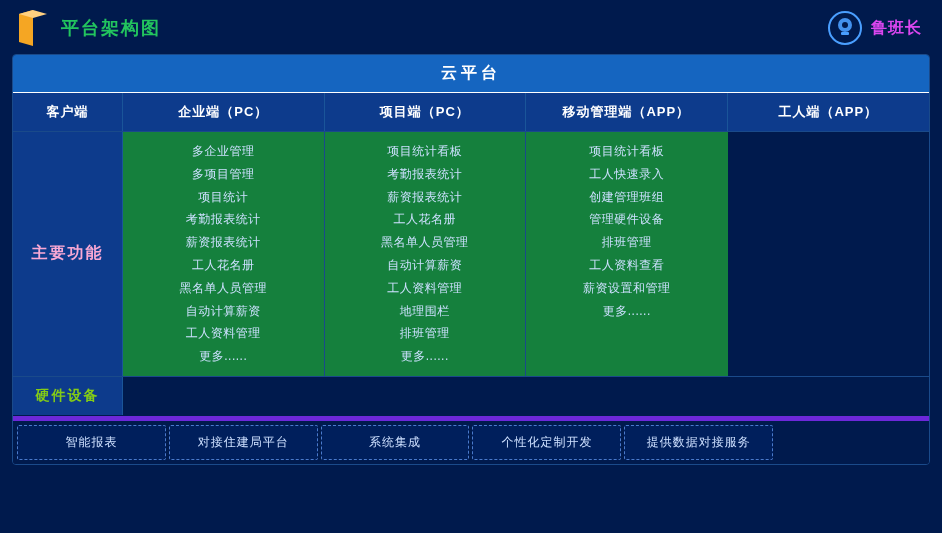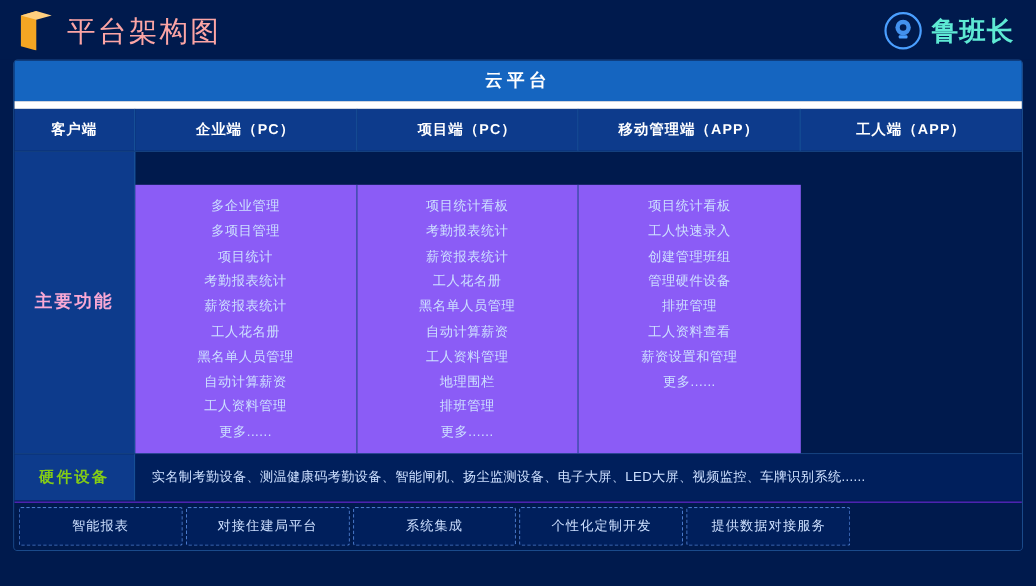--- a/index.html
+++ b/index.html
@@ -25,41 +25,41 @@
       align-items: center;
       gap: 10px;
     }
 
     .logo-icon {
       width: 36px;
       height: 36px;
     }
 
     .header-title {
-      font-size: 26px;
-      font-weight: normal;
-      color: #fca5a5;
+      font-size: 18px;
+      font-weight: bold;
+      color: #22c55e;
       letter-spacing: 2px;
     }
 
     .brand-logo {
       display: flex;
       align-items: center;
       gap: 8px;
     }
 
     .brand-icon {
       width: 36px;
       height: 36px;
     }
 
     .brand-name {
-      font-size: 24px;
-      font-weight: bold;
-      color: #5eead4;
+      font-size: 16px;
+      font-weight: bold;
+      color: #d946ef;
       letter-spacing: 1px;
     }
 
     .main-container {
       margin: 0 12px 8px 12px;
       border: 1px solid #1a4a8a;
       border-radius: 4px;
       overflow: hidden;
     }
 
@@ -71,21 +71,21 @@
       font-size: 16px;
       font-weight: bold;
       color: #fff;
       letter-spacing: 4px;
     }
 
     
     .columns-header {
       display: grid;
       grid-template-columns: 110px 1fr 1fr 1fr 1fr;
-      border-top: 7px solid #ffffff;
+      border-top: 1px solid #ffffff;
     }
 
     .col-header {
       background: #0d3b8c;
       text-align: center;
       padding: 10px 5px;
       font-size: 13px;
       font-weight: bold;
       color: #fff;
       border-right: 1px solid #1a5599;
@@ -108,25 +108,24 @@
       justify-content: center;
       font-size: 16px;
       font-weight: bold;
       color: #f9a8d4;
       border-right: 1px solid #1a5599;
       padding: 10px 5px;
       letter-spacing: 2px;
     }
 
     .feature-cell {
-      background: #8b5cf6;
+      background: #15803d;
       border-right: 1px solid #1a4a8a;
       padding: 8px 0;
       text-align: center;
-      margin-top: 30px;
     }
     .feature-cell:last-child { border-right: none; }
 
     .feature-item {
       font-size: 12px;
       color: #cde0ff;
       line-height: 1.9;
       letter-spacing: 0.5px;
     }
 
@@ -159,21 +158,21 @@
       display: flex;
       align-items: center;
       line-height: 1.8;
       letter-spacing: 0.3px;
     }
 
     
     .bottom-features {
       display: grid;
       grid-template-columns: repeat(6, 1fr);
-      border-top: 1px solid #6d28d9;
+      border-top: 5px solid #6d28d9;
       margin-top: 1px;
       gap: 3px;
       padding: 4px 4px;
       background: #001a4d;
     }
 
     .bottom-feature-item {
       border: 1px dashed #4a7acc;
       background: #001f5c;
       text-align: center;
@@ -257,21 +256,20 @@
       <div class="feature-item">排班管理</div>
       <div class="feature-item">工人资料查看</div>
       <div class="feature-item">薪资设置和管理</div>
       <div class="feature-item">更多......</div>
     </div>
 
   </div>
 
   <div class="hardware-row">
     <div class="hardware-label">硬件设备</div>
-    <div class="hardware-content">实名制考勤设备、测温健康码考勤设备、智能闸机、扬尘监测设备、电子大屏、LED大屏、视频监控、车牌识别系统......</div>
   </div>
 
   <div class="bottom-features">
     <div class="bottom-feature-item">智能报表</div>
     <div class="bottom-feature-item">对接住建局平台</div>
     <div class="bottom-feature-item">系统集成</div>
     <div class="bottom-feature-item">个性化定制开发</div>
     <div class="bottom-feature-item">提供数据对接服务</div>
   </div>
 

